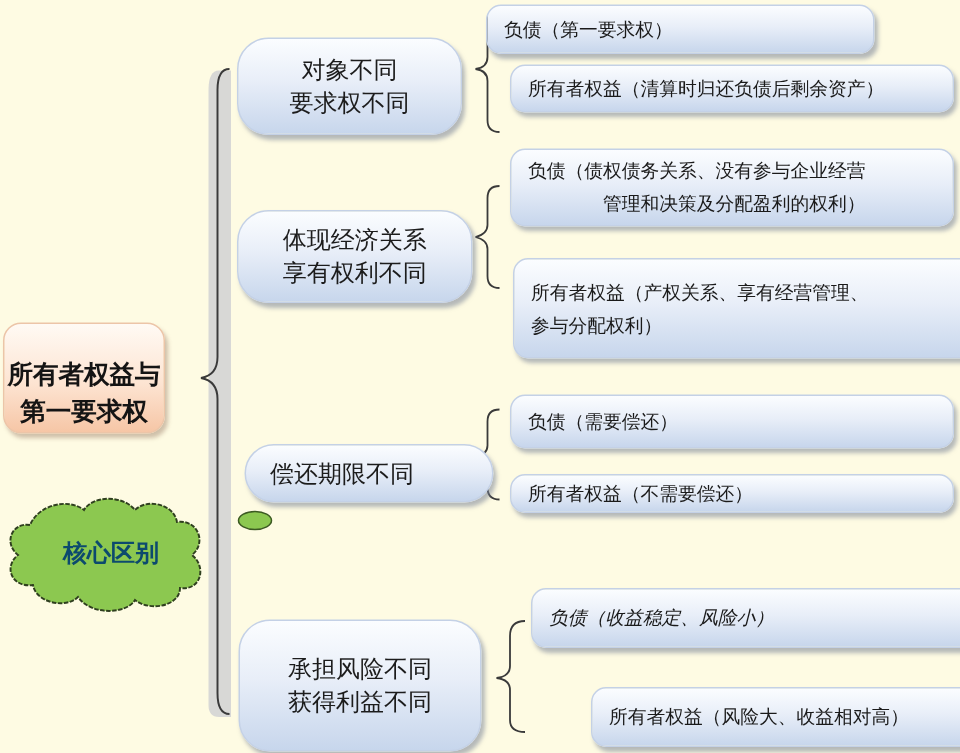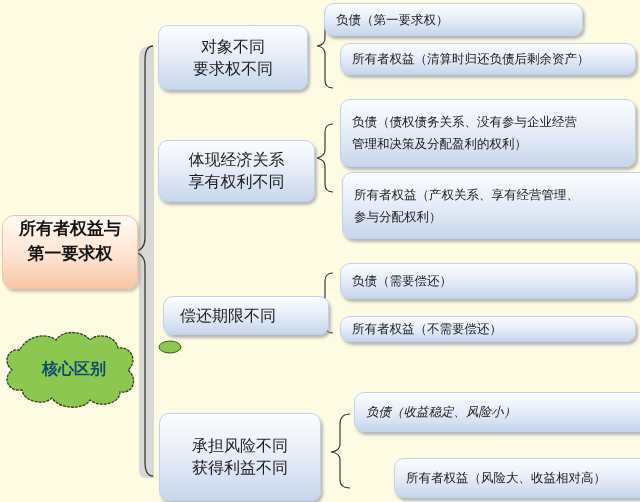--- a/index.html
+++ b/index.html
@@ -19,35 +19,36 @@
     box-shadow: 2px 3px 3px rgba(120,130,150,0.55);
     display: flex;
     align-items: center;
   }
   .mid {
     justify-content: center;
     text-align: center;
     font-size: 16px;
     line-height: 22px;
     color: #1c1c1c;
+    border-radius: 21px;
   }
   .leaf {
     padding-left: 11px;
     font-size: 12.5px;
     line-height: 22px;
     color: #1a1a1a;
   }
   .root {
     position: absolute;
-    left: 2px; top: 215px; width: 136px; height: 74px;
+    left: 2px; top: 215px; width: 108px; height: 74px;
     border-radius: 12px;
     background: linear-gradient(to bottom, #fffaf4 0%, #fde4d2 55%, #f6c6a6 100%);
     border: 1px solid #ecc5a8;
     box-shadow: 2px 3px 3px rgba(150,120,100,0.45);
-    display: flex; align-items: flex-start; justify-content: center;
+    display: flex; align-items: flex-end; justify-content: center;
     text-align: center;
     font-weight: bold;
     font-size: 17px;
     line-height: 25px;
     color: #141414;
   }
   .cloud-label {
     position: absolute;
     left: 24px; top: 355px; width: 100px; height: 28px;
     text-align: center;
@@ -105,21 +106,21 @@
 <div class="node leaf" style="left:340px;top:43px;width:296px;height:32px;">
   <span>所有者权益（清算时归还负债后剩余资产）</span>
 </div>
 
 <div class="node mid" style="left:158px;top:140px;width:157px;height:62px;">
   <div>
     <span class="line">体现经济关系</span>
     <span class="line">享有权利不同</span>
   </div>
 </div>
-<div class="node leaf" style="left:340px;top:99px;width:296px;height:68px;">
+<div class="node leaf" style="left:340px;top:99px;width:296px;height:52px;text-align:right;">
   <div>
     <span class="line">负债（债权债务关系、没有参与企业经营</span>
     <span class="line">管理和决策及分配盈利的权利）</span>
   </div>
 </div>
 <div class="node leaf" style="left:342px;top:172px;width:322px;height:67px;">
   <div>
     <span class="line">所有者权益（产权关系、享有经营管理、</span>
     <span class="line">参与分配权利）</span>
   </div>

